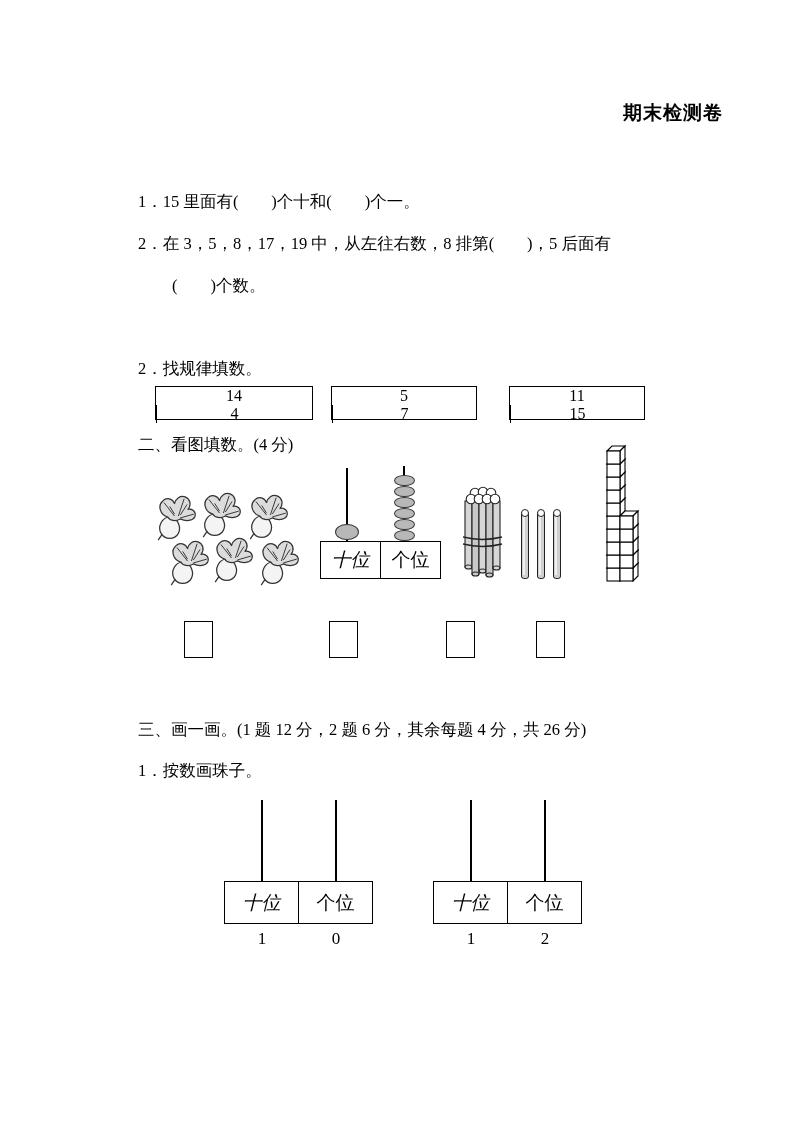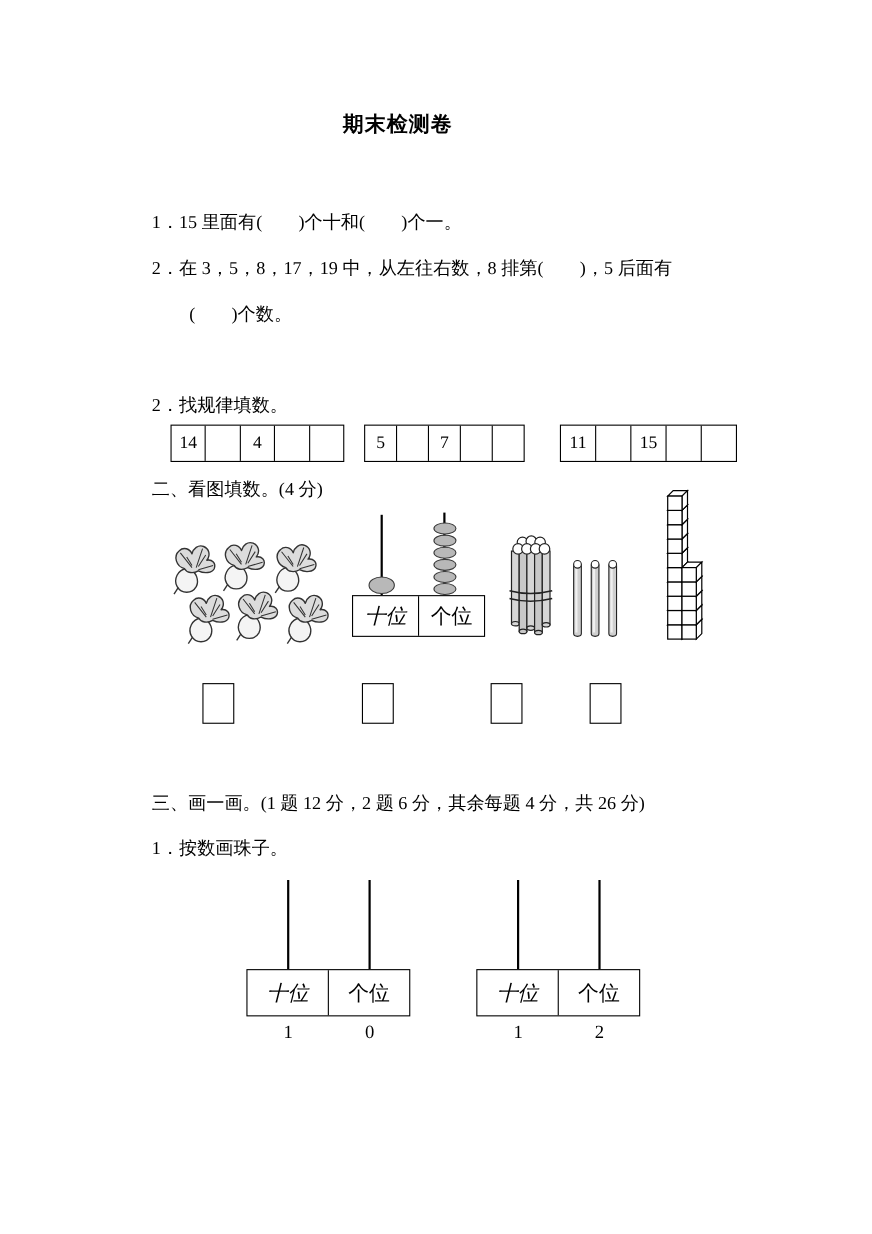--- a/index.html
+++ b/index.html
@@ -3,26 +3,26 @@
 <meta charset="utf-8">
 <style>
   html,body{margin:0;padding:0;background:#fff;}
   .page{
     position:relative;width:793px;height:1122px;background:#ffffff;
     font-family:"Liberation Serif","DejaVu Serif",serif;color:#000;
     overflow:hidden;
   }
   .line{position:absolute;left:138px;white-space:pre;font-size:16.5px;line-height:22px;}
   .title{
-    position:absolute;left:0;top:100px;width:723px;text-align:center;
+    position:absolute;left:0;top:100px;width:723px;text-align:right;
     font-size:19px;font-weight:bold;letter-spacing:1px;white-space:pre;
   }
   
   .seq-table{position:absolute;top:386px;height:34px;display:flex;
-    border:1.8px solid #000;box-sizing:border-box;background:#fff;}
+    border:1.8px solid #000;box-sizing:border-box;background:#fff;flex-direction:column;}
   .seq-cell{flex:1;border-left:1.2px solid #000;display:flex;align-items:center;
     justify-content:center;font-size:16px;}
   .seq-cell:first-child{border-left:none;}
   
   .pv-box{position:absolute;display:flex;border:1.8px solid #000;box-sizing:border-box;background:#fff;}
   .pv-cell{flex:1;border-left:1.5px solid #000;display:flex;align-items:center;
     justify-content:center;font-size:19px;}
   .pv-cell:first-child{border-left:none;font-style:italic;}
   .rod{position:absolute;width:2px;background:#000;}
   .bead{position:absolute;background:#b8b8b8;border:1px solid #3a3a3a;border-radius:50%;box-sizing:border-box;}
@@ -75,21 +75,21 @@
         <div class="seq-cell"></div>
         <div class="seq-cell"></div>
       </div>
       <div class="seq-table" style="left:331px;width:146px">
         <div class="seq-cell">5</div>
         <div class="seq-cell"></div>
         <div class="seq-cell">7</div>
         <div class="seq-cell"></div>
         <div class="seq-cell"></div>
       </div>
-      <div class="seq-table" style="left:509px;width:161px">
+      <div class="seq-table" style="left:509px;width:136px">
         <div class="seq-cell">11</div>
         <div class="seq-cell"></div>
         <div class="seq-cell">15</div>
         <div class="seq-cell"></div>
         <div class="seq-cell"></div>
       </div>
     </div>
 
   <div class="line" style="top:434px">二、看图填数。(4 分)</div>
 

